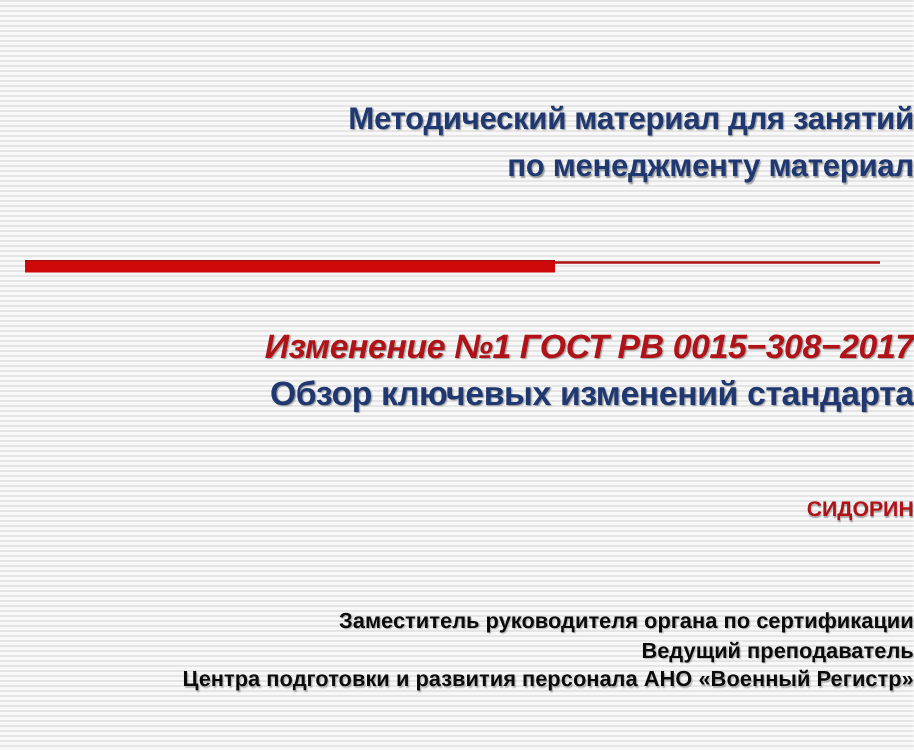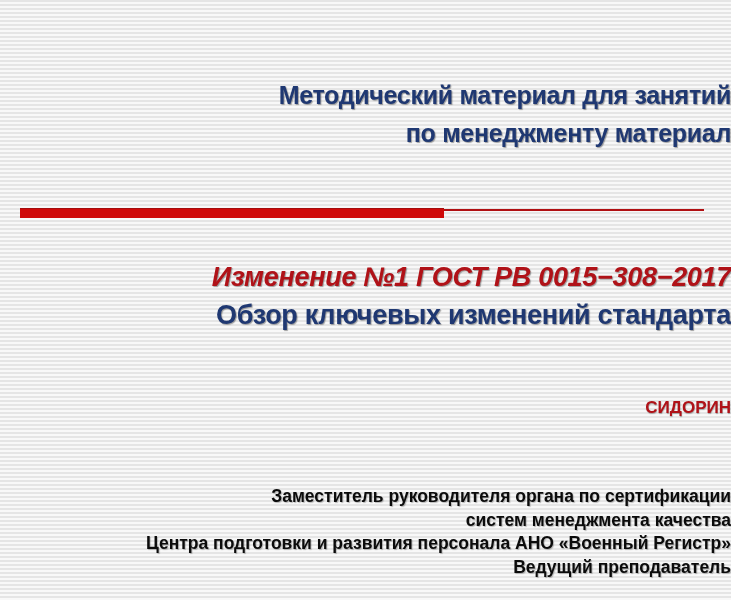--- a/index.html
+++ b/index.html
@@ -98,18 +98,17 @@
     <div class="heading-line1">Изменение №1 ГОСТ РВ 0015−308−2017</div>
     <div class="heading-line2">Обзор ключевых изменений стандарта</div>
   </div>
 
   <div class="centered-block presenter-block">
     <div>СИДОРИН</div>
   </div>
 
   <div class="centered-block credentials-block">
     <div>Заместитель руководителя органа по сертификации</div>
-    <div>систем менеджмента качества</div>
+    <div>Ведущий преподаватель</div>
     <div>Центра подготовки и развития персонала АНО «Военный Регистр»</div>
-    <div>Ведущий преподаватель</div>
   </div>
 
 </div>
 
 </body></html>

